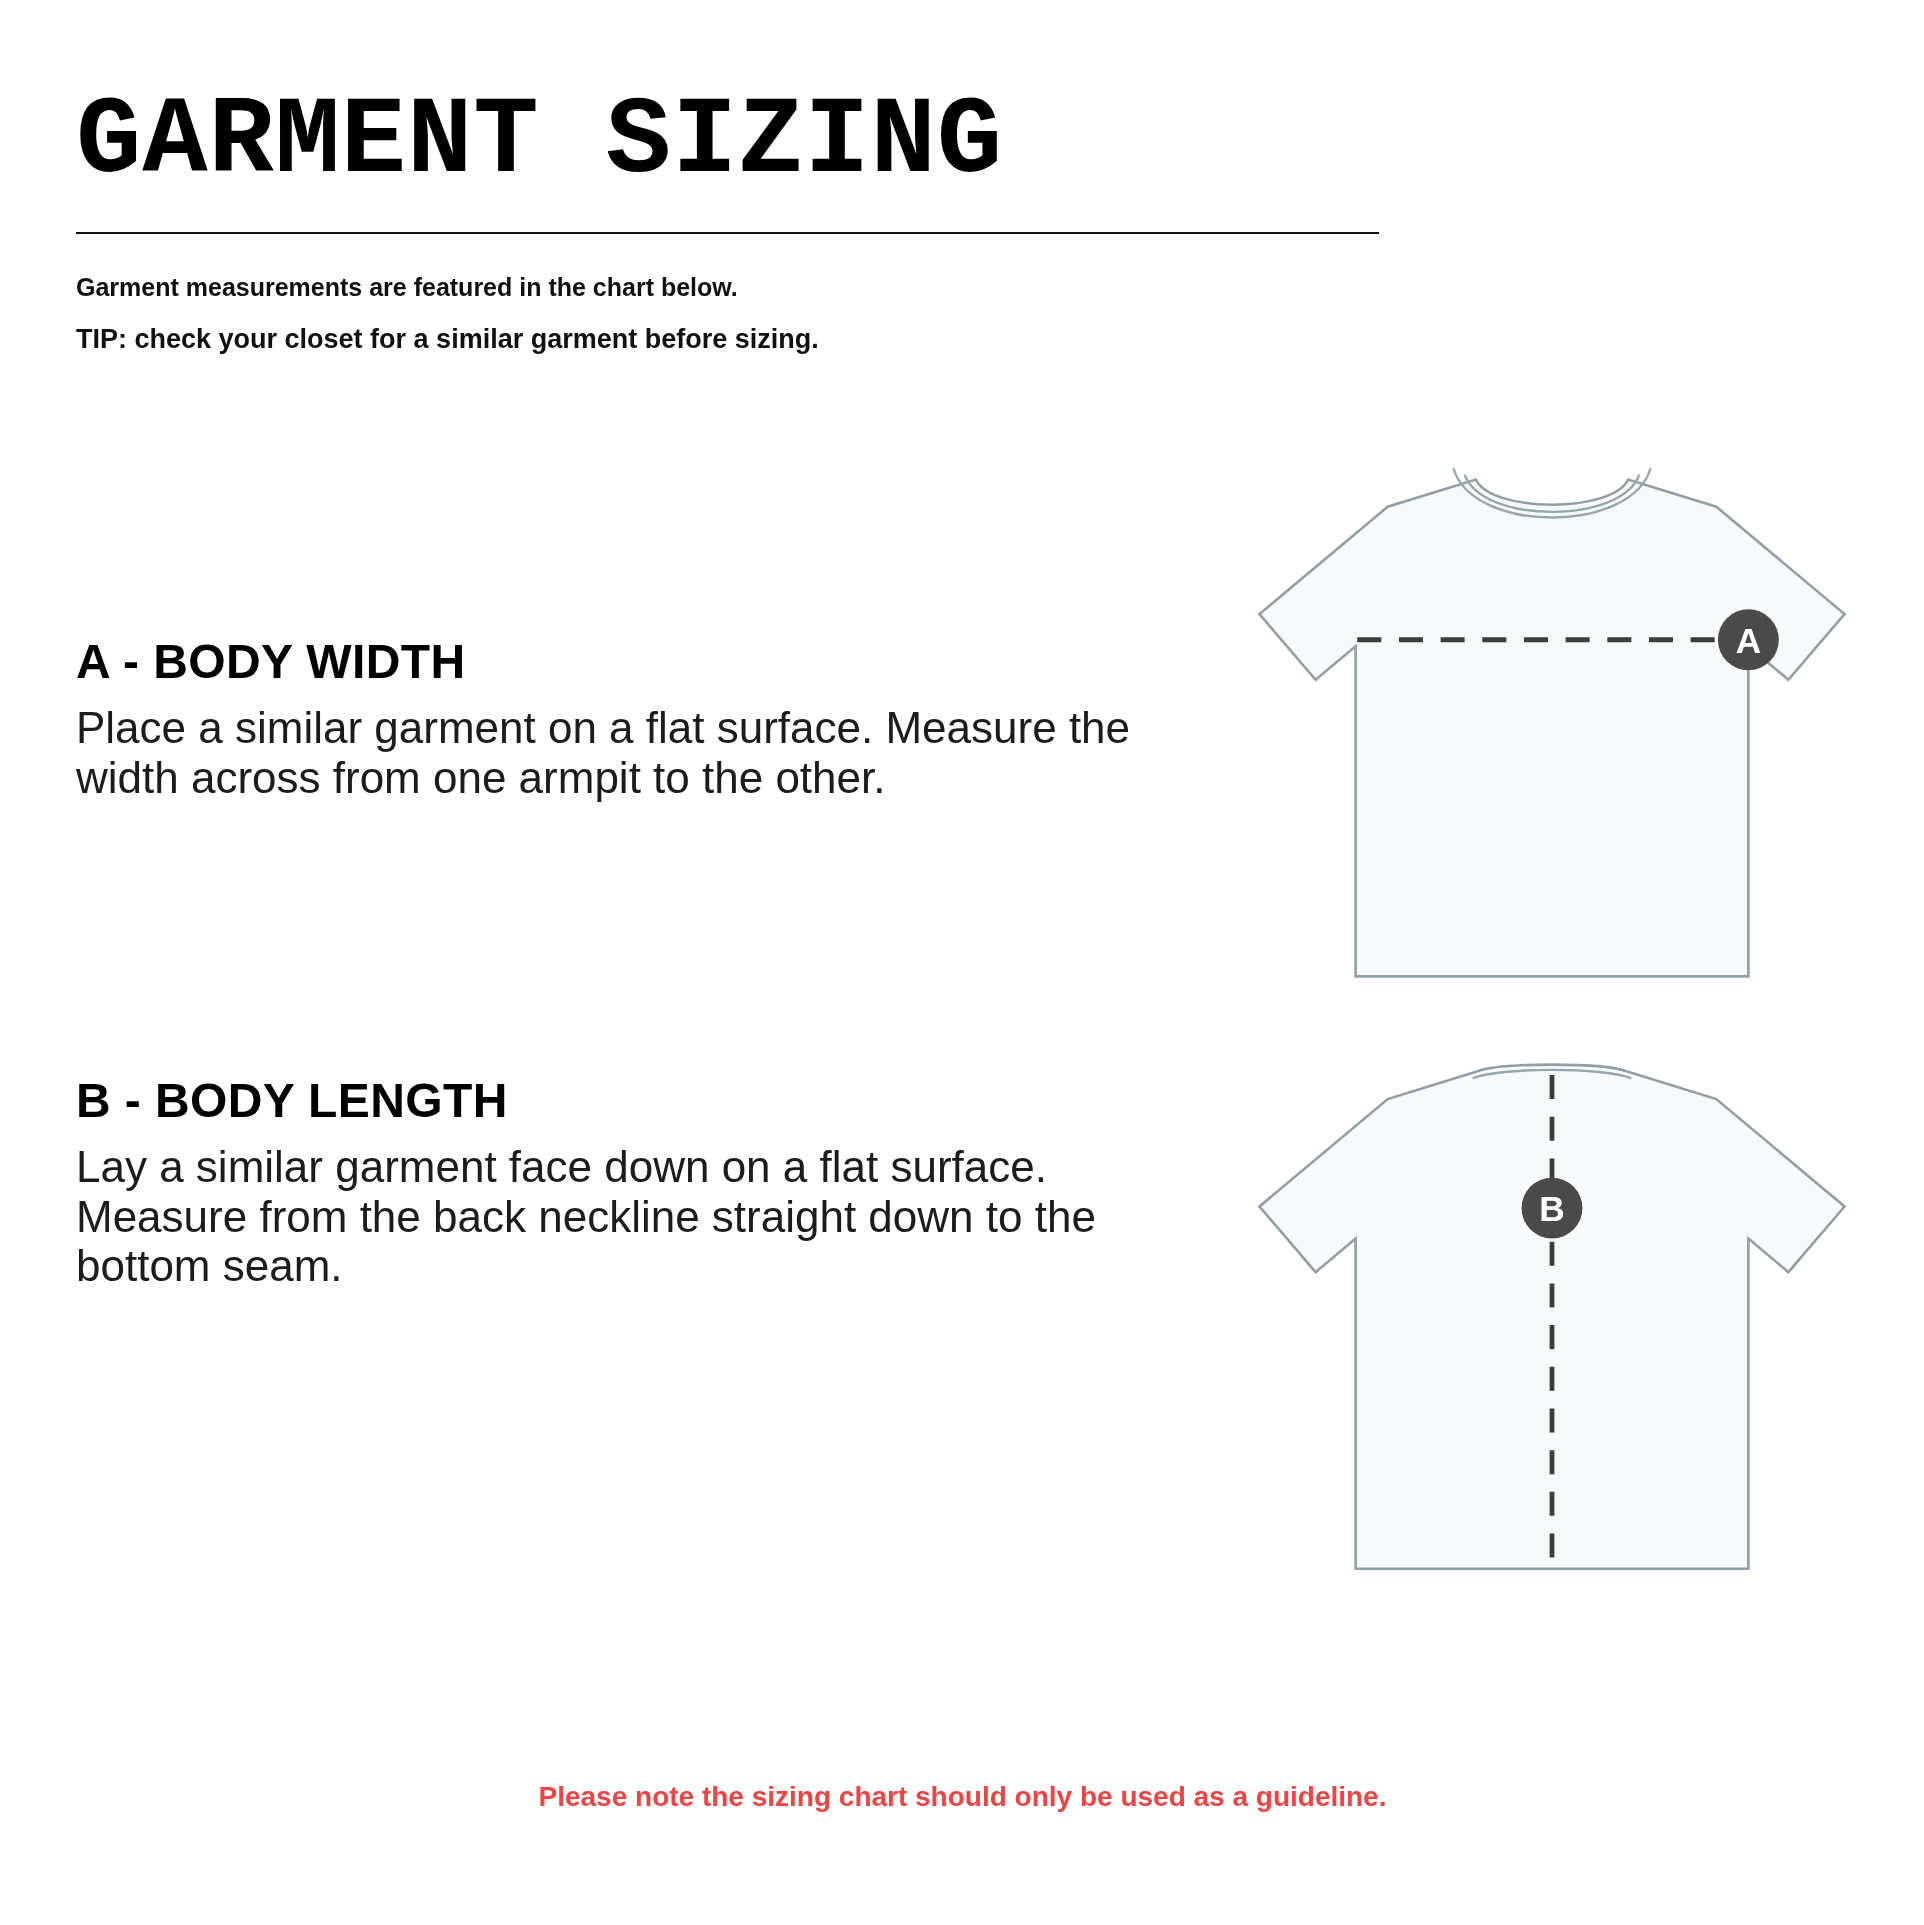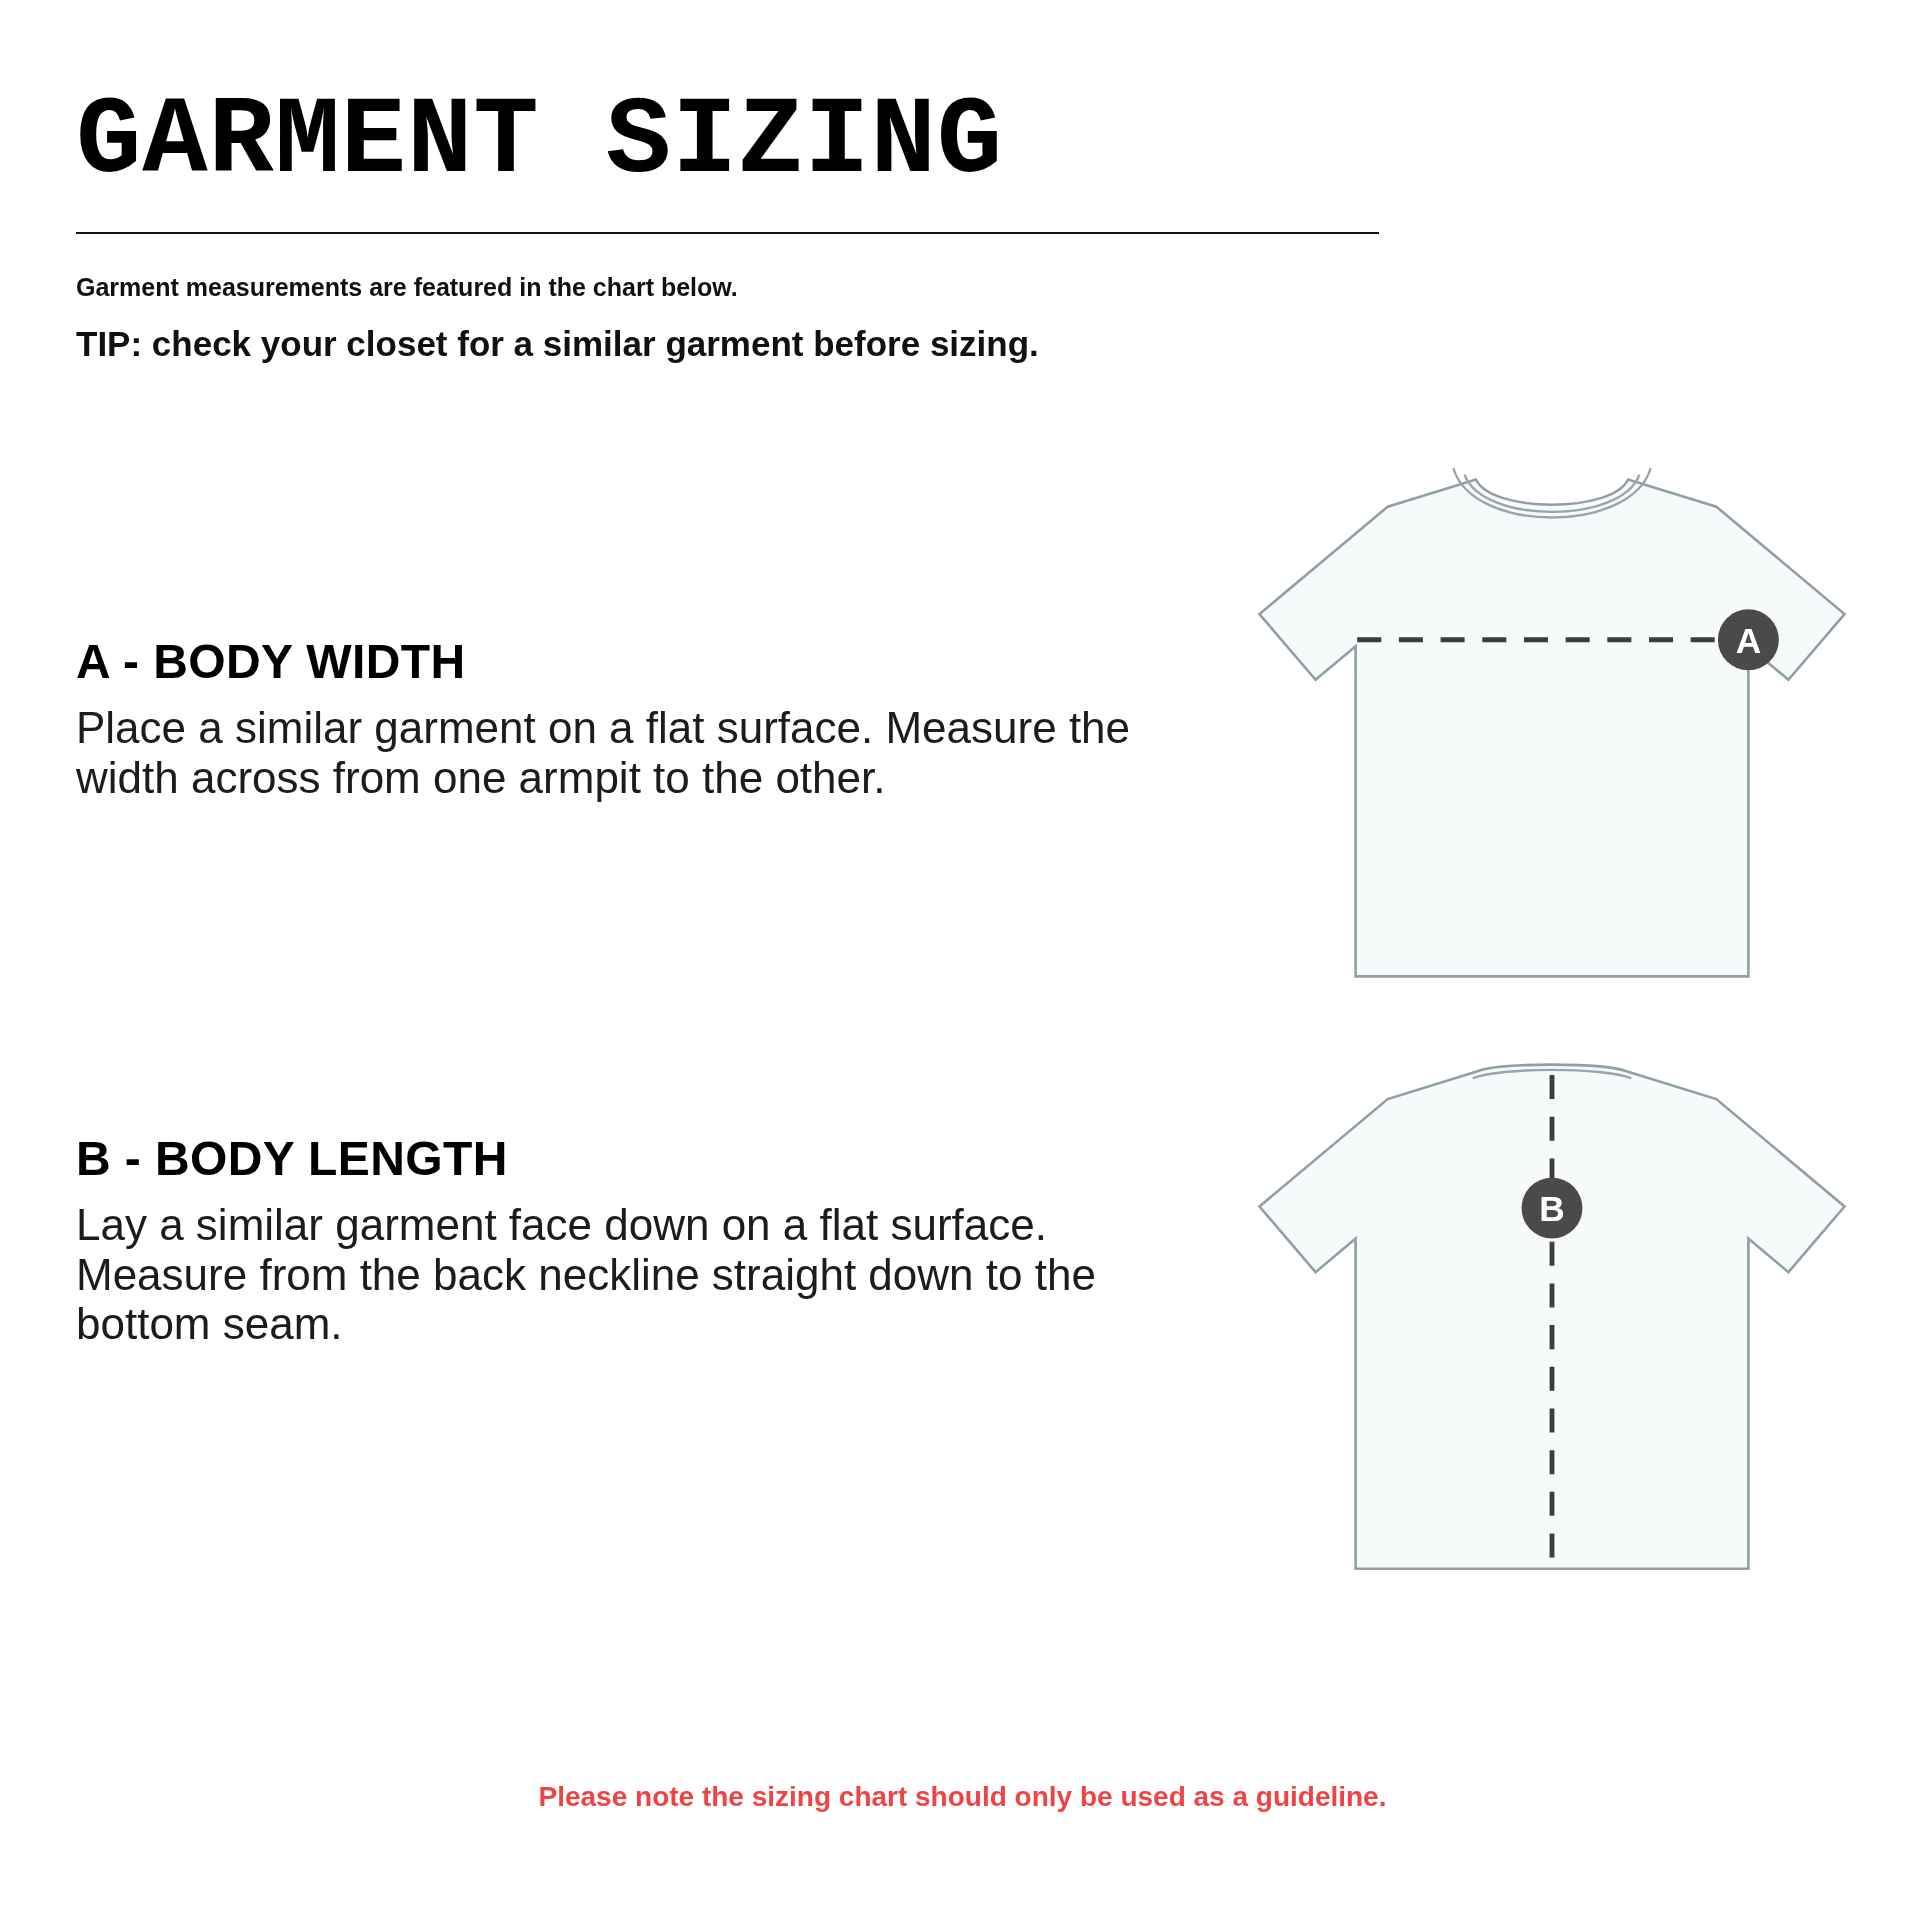--- a/index.html
+++ b/index.html
@@ -46,34 +46,34 @@
   }
   .subtitle {
     margin-top: 38px;
     font-size: 25px;
     font-weight: bold;
     color: #111111;
     line-height: 1.2;
   }
   .tip {
     margin-top: 21px;
-    font-size: 35px;
+    font-size: 27px;
     font-weight: bold;
     color: #111111;
     line-height: 1.2;
   }
 
   
   .block {
     position: absolute;
     left: 76px;
     width: 1139px;
   }
   .block-a { top: 634px; }
-  .block-b { top: 1131px; }
+  .block-b { top: 1073px; }
 
   .block-heading {
     font-size: 48px;
     font-weight: bold;
     letter-spacing: 0.4px;
     color: #000000;
     margin: 0 0 14.4px 0;
   }
   .block-text {
     font-size: 44px;

